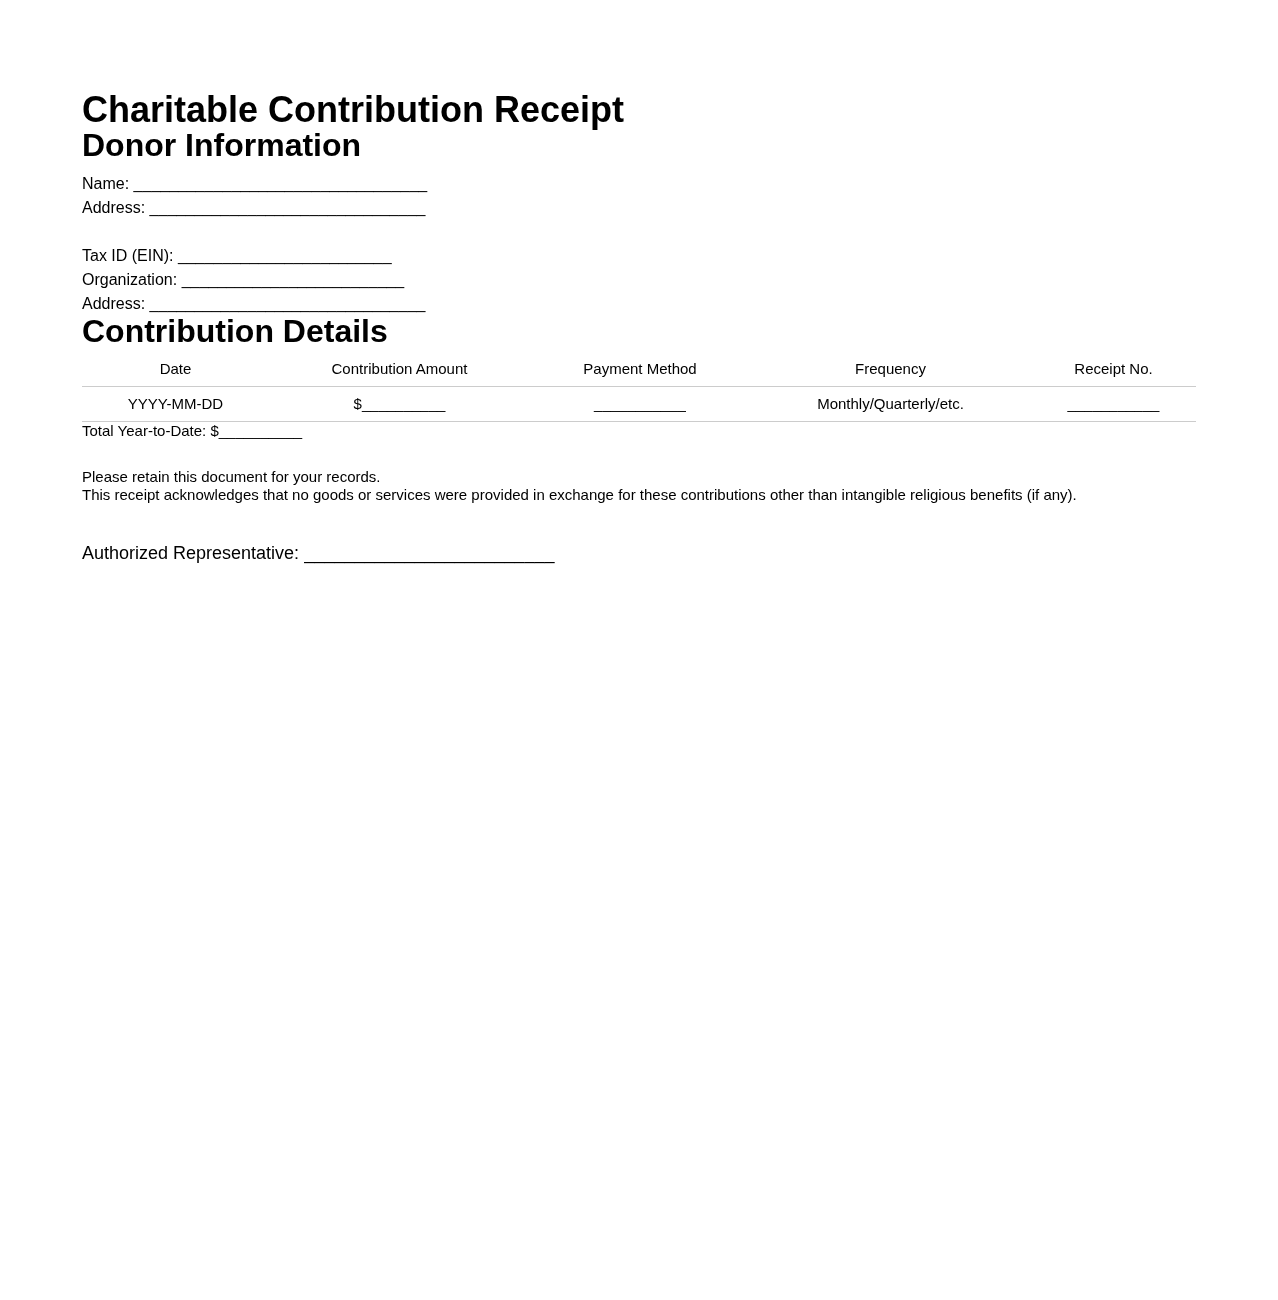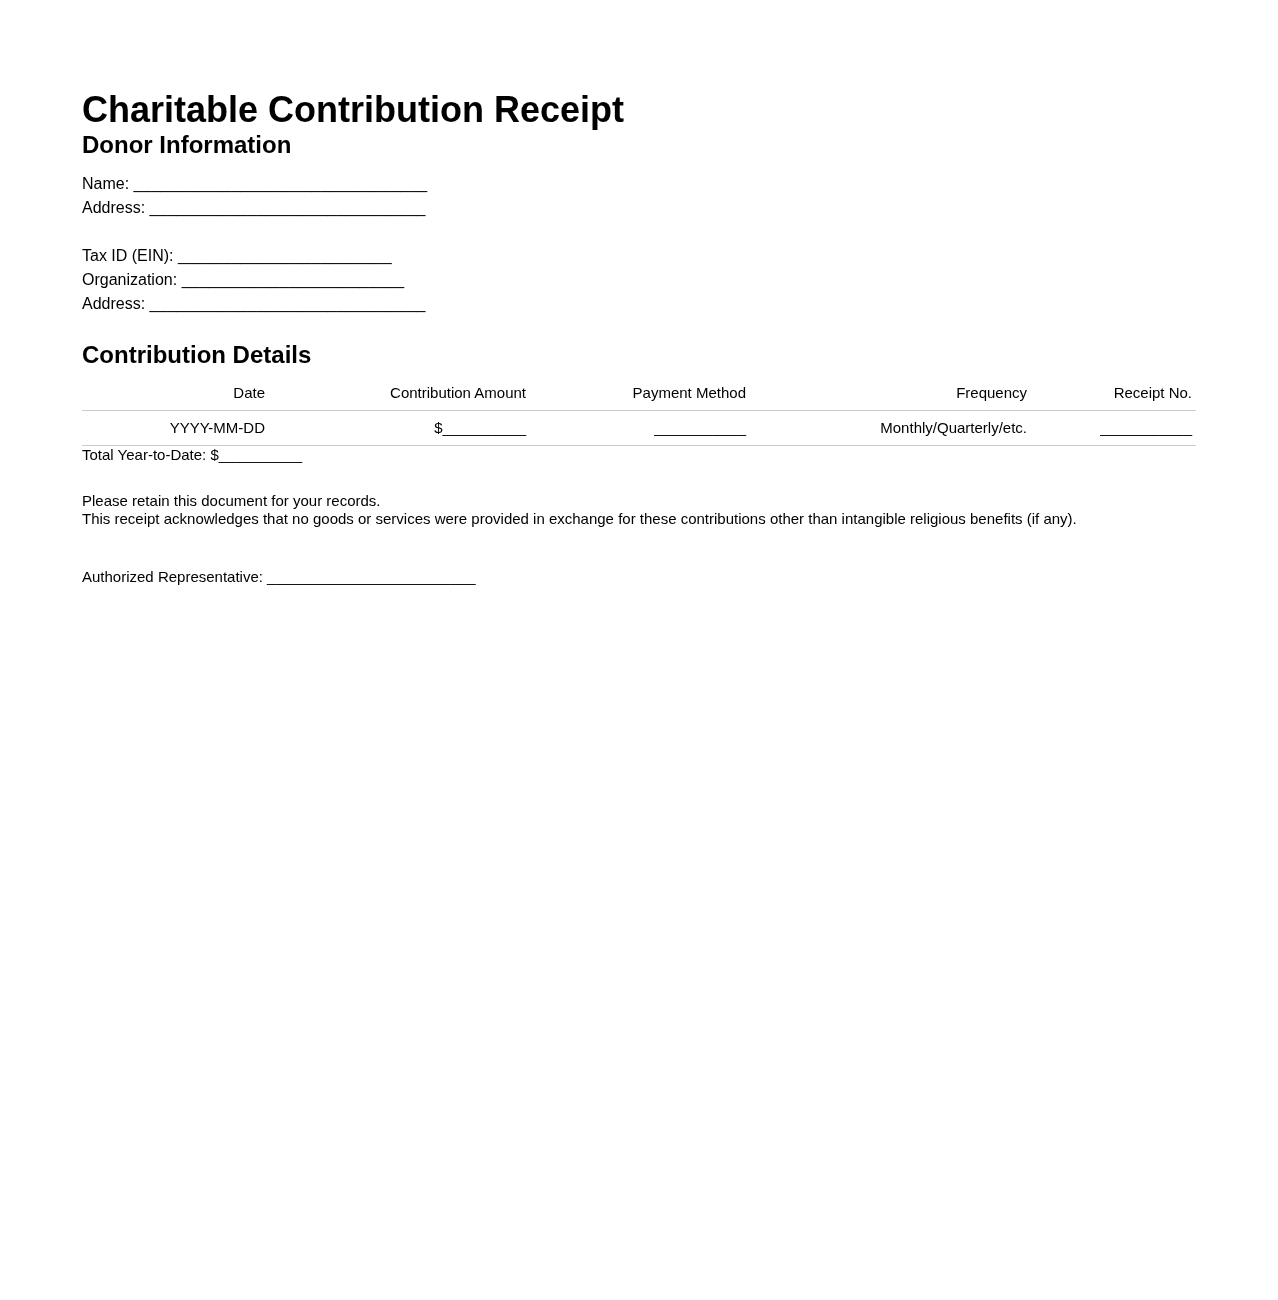--- a/index.html
+++ b/index.html
@@ -19,42 +19,42 @@
       padding: 90px 82px 0 82px;
       width: 1114px;
     }
     h1 {
       font-size: 36px;
       font-weight: bold;
       margin: 0;
       line-height: 40px;
     }
     h2 {
-      font-size: 24px;
+      font-size: 32px;
       font-weight: bold;
       margin: 0;
       line-height: 30px;
     }
     .section-donor h2 { margin-top: 0px; }
     .field-list {
       font-size: 16px;
       line-height: 24px;
       margin-top: 12px;
     }
     .field-row { white-space: pre; }
     .section-charity { margin-top: 24px; }
-    .section-contrib { margin-top: 24px; }
+    .section-contrib { }
     table {
       width: 1114px;
       border-collapse: collapse;
       margin-top: 6px;
       font-size: 15px;
     }
     th, td {
-      text-align: right;
+      text-align: center;
       font-weight: normal;
       padding: 8px 4px 8px 4px;
       height: 18px;
       line-height: 18px;
       border-bottom: 1px solid #cccccc;
       white-space: pre;
     }
     col.c1 { width: 187px; }
     col.c2 { width: 261px; }
     col.c3 { width: 220px; }
@@ -64,21 +64,21 @@
       font-size: 15px;
       line-height: 18px;
       white-space: pre;
     }
     .statement {
       font-size: 15px;
       line-height: 18px;
       margin-top: 28px;
     }
     .signature {
-      font-size: 15px;
+      font-size: 18px;
       line-height: 18px;
       margin-top: 40px;
     }
     .signature div { white-space: pre; }
   </style>
 </head>
 <body>
 
 <div class="page">
 

